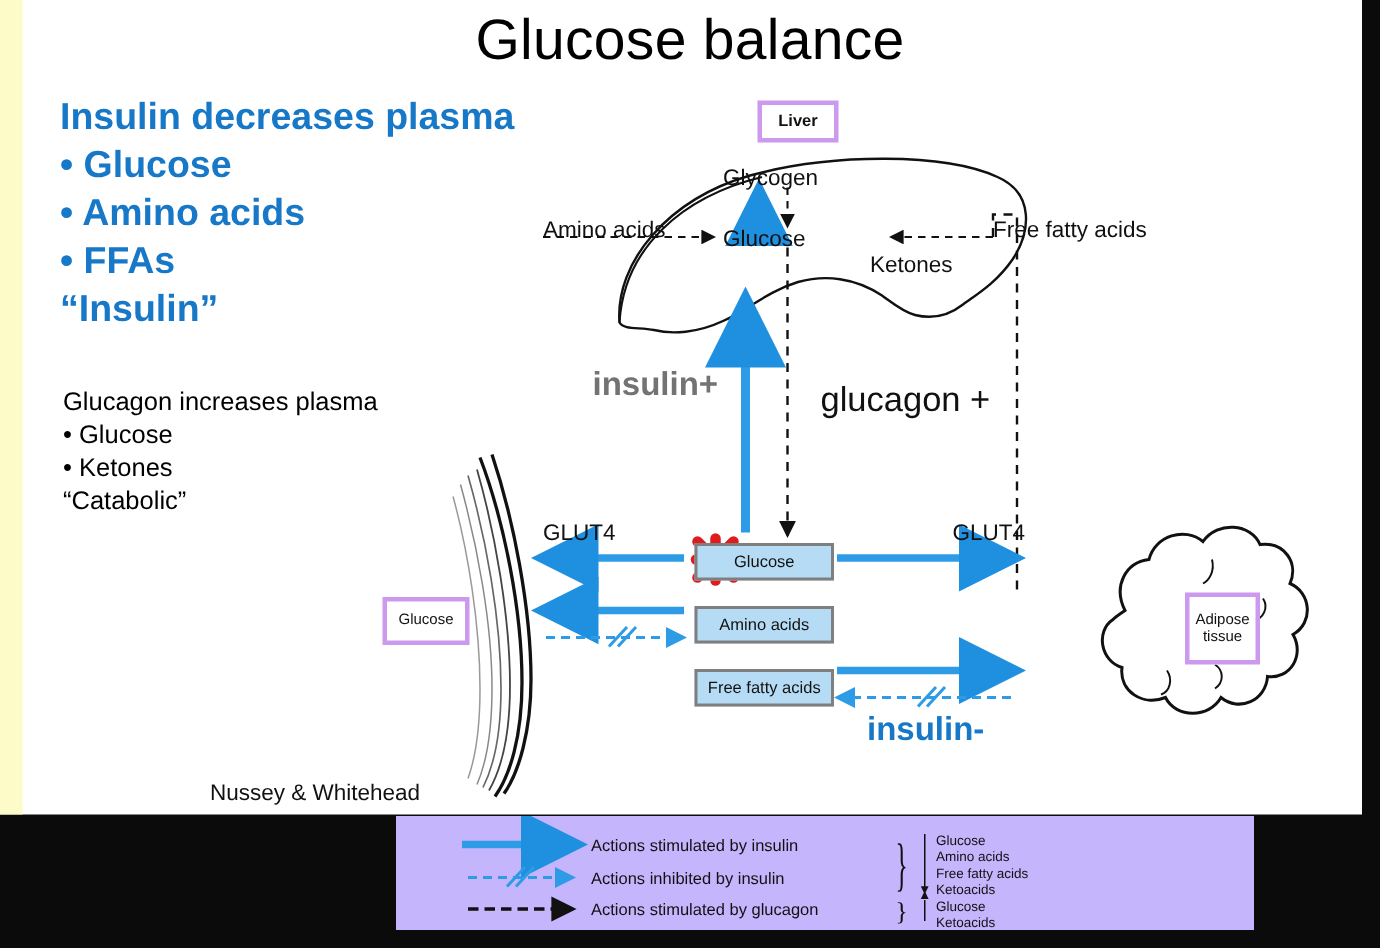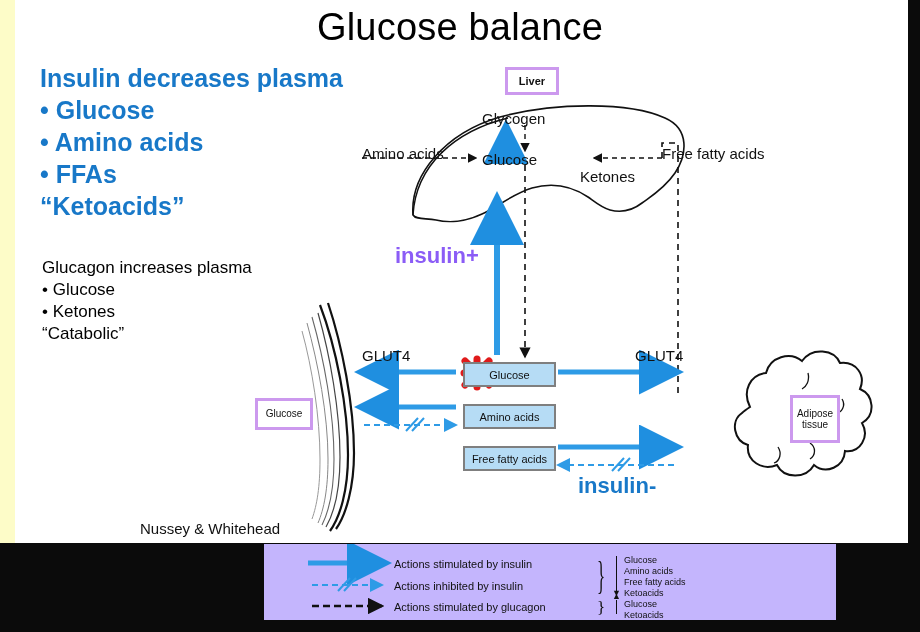--- a/index.html
+++ b/index.html
@@ -46,21 +46,21 @@
   #cap-glycogen{left:232px;top:55px;}
   #cap-glucose-liver{left:232px;top:96px;}
   #cap-aminoacids-liver{left:112px;top:90px;}
   #cap-ketones{left:330px;top:96px;margin-top:17px;}
   #cap-ffa-liver{left:412px;top:90px;}
   #cap-glut4-left{left:112px;top:292px;}
   #cap-glut4-right{left:385px;top:292px;}
 
   
   .biglab{position:absolute;font-family:"Liberation Sans",sans-serif;font-weight:bold;font-size:22px;white-space:nowrap;}
-  #lab-insulin-plus{left:145px;top:188px;color:#8b5cf6;}
+  #lab-insulin-plus{left:145px;top:188px;color:#737373;}
   #lab-glucagon-plus{left:297px;top:198px;color:#111;font-weight:normal;font-size:23px;}
   #lab-insulin-minus{left:328px;top:418px;color:#1878c8;}
 
   
   #credit{position:absolute;left:140px;top:520px;font-size:15px;color:#111;font-family:"Liberation Sans",sans-serif;}
 
   
   #legend{position:absolute;left:264px;top:544px;width:572px;height:76px;background:#c4b5fd;}
   #legend-inner{position:relative;width:100%;height:100%;}
   .lg-row{position:absolute;left:130px;font-family:"Liberation Sans",sans-serif;font-size:11px;color:#111;white-space:nowrap;}
@@ -85,21 +85,21 @@
 
     <div id="yellow-stripe"></div>
 
     <div id="title">Glucose balance</div>
 
     <div class="txt-block" id="insulin-block">
       <div class="txt-line">Insulin decreases plasma</div>
       <div class="txt-line">• Glucose</div>
       <div class="txt-line">• Amino acids</div>
       <div class="txt-line">• FFAs</div>
-      <div class="txt-line">“Ketoacids”</div>
+      <div class="txt-line">“Insulin”</div>
     </div>
 
     <div class="txt-block" id="glucagon-block">
       <div class="txt-line">Glucagon increases plasma</div>
       <div class="txt-line">• Glucose</div>
       <div class="txt-line">• Ketones</div>
       <div class="txt-line">“Catabolic”</div>
     </div>
 
     <div id="figure">
@@ -183,20 +183,21 @@
       <div class="fcap" id="cap-ffa-liver">Free fatty acids</div>
 
       <div class="fcap" id="cap-glut4-left">GLUT4</div>
       <div class="fcap" id="cap-glut4-right">GLUT4</div>
 
       <div class="sbox" id="box-glucose">Glucose</div>
       <div class="sbox" id="box-amino">Amino acids</div>
       <div class="sbox" id="box-ffa">Free fatty acids</div>
 
       <div class="biglab" id="lab-insulin-plus">insulin+</div>
+      <div class="biglab" id="lab-glucagon-plus">glucagon +</div>
       <div class="biglab" id="lab-insulin-minus">insulin-</div>
     </div>
 
     <div id="credit">Nussey &amp; Whitehead</div>
   </div>
 
   <div id="legend">
     <div id="legend-inner">
 
       <svg width="572" height="76" viewBox="0 0 572 76" style="position:absolute;left:0;top:0;">

